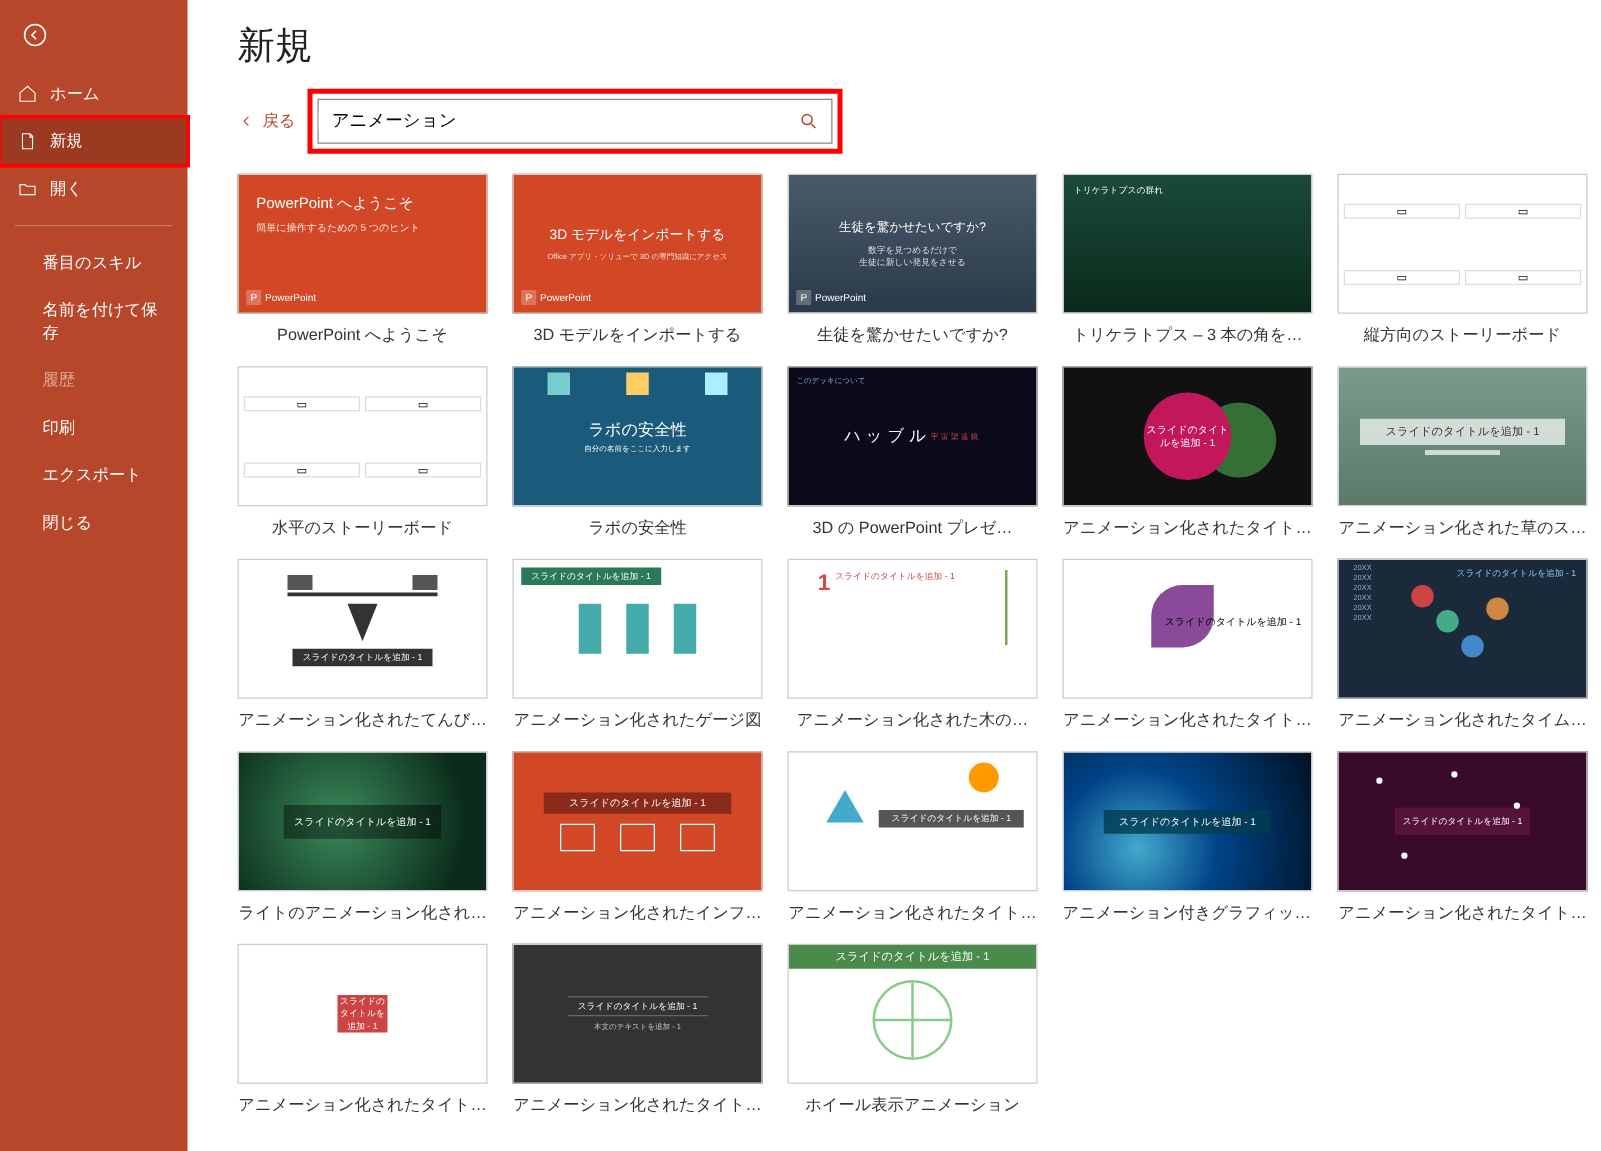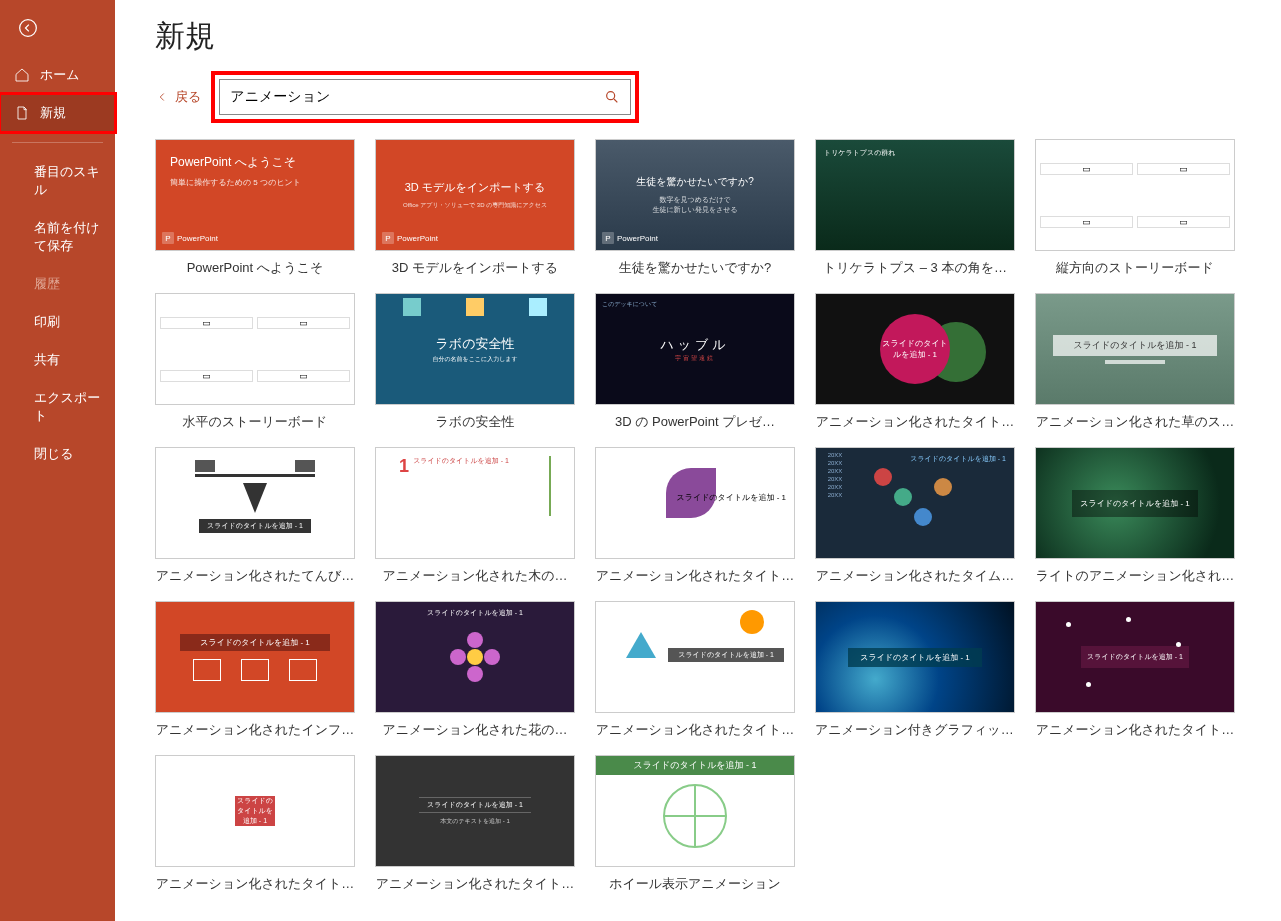--- a/index.html
+++ b/index.html
@@ -1,17 +1,17 @@
 <!DOCTYPE html>
 <html><head>
 <meta charset="utf-8">
 <style>
 html,body{margin:0;padding:0;width:1281px;height:921px;font-family:"Yu Gothic UI","Segoe UI",sans-serif;background:#fff;overflow:hidden}
 .app{display:flex;width:100%;height:100%}
-.sidebar{width:115px;background:#B7472A;color:#fff;flex-shrink:0;font-size:13px}
+.sidebar{width:150px;background:#B7472A;color:#fff;flex-shrink:0;font-size:13px}
 .back-btn{width:40px;height:40px;display:flex;align-items:center;justify-content:center;cursor:pointer;margin:8px 0 8px 8px}
 .back-btn svg{width:20px;height:20px;stroke:#fff;fill:none;stroke-width:1.5}
 .nav-item{display:flex;align-items:center;padding:10px 14px;cursor:pointer;gap:10px}
 .nav-item.active{background:#9C3A21;outline:3px solid #FF0000;outline-offset:-1px}
 .nav-item .icon{width:16px;height:16px;display:flex;align-items:center;justify-content:center}
 .nav-item svg{width:16px;height:16px;stroke:#fff;fill:none;stroke-width:1.3}
 .nav-sep{height:10px}
 .nav-sub{padding:10px 14px 10px 34px;cursor:pointer}
 .nav-sub.muted{color:#e0a896}
 .main{flex:1;padding:10px 30px 0 40px;overflow:hidden}
@@ -41,21 +41,21 @@
 .t4{background:linear-gradient(180deg,#4a5a6a 0%,#2a3a4a 100%);color:#fff;flex-direction:column;gap:6px}
 .t4 .s{font-size:7px;opacity:.8}
 .t5{background:linear-gradient(180deg,#1a4a3a 0%,#0a2a1a 100%);color:#fff}
 .t5 .txt{position:absolute;left:8px;top:8px;font-size:7px;line-height:1.4;text-align:left}
 .t6,.t7{background:#fff;display:grid;grid-template-columns:1fr 1fr;grid-template-rows:1fr 1fr;gap:4px;padding:4px;box-sizing:border-box}
 .t6 div,.t7 div{border:1px solid #ddd;display:flex;align-items:center;justify-content:center}
 .t8{background:#1a5a7a;color:#fff;flex-direction:column}
 .t8 .top{position:absolute;top:0;left:0;right:0;height:32px;display:flex;justify-content:space-around;padding:4px}
 .t8 .ico{width:18px;height:18px;background:#7cc}
 .t8 .ttl{font-size:13px;color:#fff}
-.t9{background:#0a0a1a;color:#fff;flex-direction:column}
+.t9{background:#0a0a1a;color:#fff;flex-direction:row}
 .t9 .h{font-size:13px;letter-spacing:4px}
 .t9 .s{font-size:6px;color:#c44;letter-spacing:2px}
 .t10{background:#111;color:#fff;position:relative}
 .t10 .circ{width:70px;height:70px;border-radius:50%;background:#c2185b;display:flex;align-items:center;justify-content:center;font-size:8px;position:relative;z-index:2}
 .t10 .c2{position:absolute;width:60px;height:60px;border-radius:50%;background:#4caf50;right:28px;top:28px;opacity:.6}
 .t11{background:linear-gradient(180deg,#7a9a8a 0%,#5a7a6a 100%);flex-direction:column;gap:4px}
 .t11 .bar{background:rgba(255,255,255,.7);padding:4px 20px;font-size:9px;color:#333}
 .t12{background:#fff;flex-direction:column;gap:6px}
 .t12 .beam{width:120px;height:3px;background:#333;position:relative}
 .t12 .beam::before,.t12 .beam::after{content:"";position:absolute;width:20px;height:12px;background:#555;top:-14px}
@@ -125,28 +125,35 @@
     </div>
     <div class="nav-item active">
       <span class="icon">
           <svg viewBox="0 0 24 24">
             <path d="M6 3h9l3 3v15H6z"></path>
             <path d="M15 3v4h4"></path>
           </svg>
         </span>
       <span>新規</span>
     </div>
+    <div class="nav-item">
+      <span class="icon">
+          <svg viewBox="0 0 24 24">
+            <path d="M3 7h6l2 2h10v10H3z"></path>
+          </svg>
+        </span>
+      <span>開く</span>
+    </div>
     <div class="nav-sep"></div>
     <div style="border-top:1px solid rgba(255,255,255,.25);margin:0 12px"></div>
     <div class="nav-sep"></div>
     <div class="nav-sub">番目のスキル</div>
     <div class="nav-sub">名前を付けて保存</div>
     <div class="nav-sub muted">履歴</div>
     <div class="nav-sub">印刷</div>
-    <div class="nav-sub">共有</div>
     <div class="nav-sub">エクスポート</div>
     <div class="nav-sub">閉じる</div>
   </div>
 
   <div class="main">
     <div class="title">新規</div>
     <div class="search-row">
       <div class="back-link">
         <svg viewBox="0 0 24 24">
             <path d="M15 6l-6 6 6 6"></path>
@@ -251,20 +258,29 @@
         </div>
         <div class="card">
           <div class="thumb t12">
             <div class="beam"></div>
             <div class="tri"></div>
             <div style="background:#333;color:#fff;padding:2px 8px;font-size:7px">スライドのタイトルを追加 - 1</div>
           </div>
           <div class="label">アニメーション化されたてんび…</div>
         </div>
         <div class="card">
+          <div class="thumb t13">
+            <div class="hdr">スライドのタイトルを追加 - 1</div>
+            <div class="g"></div>
+            <div class="g"></div>
+            <div class="g"></div>
+          </div>
+          <div class="label">アニメーション化されたゲージ図</div>
+        </div>
+        <div class="card">
           <div class="thumb t14">
             <span class="num">1</span>
             <span style="font-size:7px;color:#c44;margin-left:4px">スライドのタイトルを追加 - 1</span>
             <div class="plant"></div>
           </div>
           <div class="label">アニメーション化された木の…</div>
         </div>
         <div class="card">
           <div class="thumb t15">
             <div class="sq"></div>
@@ -303,33 +319,20 @@
             <div class="hdr">スライドのタイトルを追加 - 1</div>
             <div class="ico-row">
               <span></span>
               <span></span>
               <span></span>
             </div>
           </div>
           <div class="label">アニメーション化されたインフ…</div>
         </div>
         <div class="card">
-          <div class="thumb t19">
-            <div class="hdr">スライドのタイトルを追加 - 1</div>
-            <div class="flower">
-              <div class="petal" style="left:17px;top:0"></div>
-              <div class="petal" style="left:34px;top:17px"></div>
-              <div class="petal" style="left:17px;top:34px"></div>
-              <div class="petal" style="left:0;top:17px"></div>
-              <div class="petal" style="left:17px;top:17px;background:#fc4"></div>
-            </div>
-          </div>
-          <div class="label">アニメーション化された花の…</div>
-        </div>
-        <div class="card">
           <div class="thumb t20">
             <div class="shape" style="width:24px;height:24px;background:#f90;border-radius:50%;right:30px;top:8px"></div>
             <div class="shape" style="width:0;height:0;border-left:15px solid transparent;border-right:15px solid transparent;border-bottom:26px solid #4ac;left:30px;top:30px"></div>
             <div class="bar">スライドのタイトルを追加 - 1</div>
           </div>
           <div class="label">アニメーション化されたタイト…</div>
         </div>
         <div class="card">
           <div class="thumb t21">
             <div class="bar">スライドのタイトルを追加 - 1</div>

